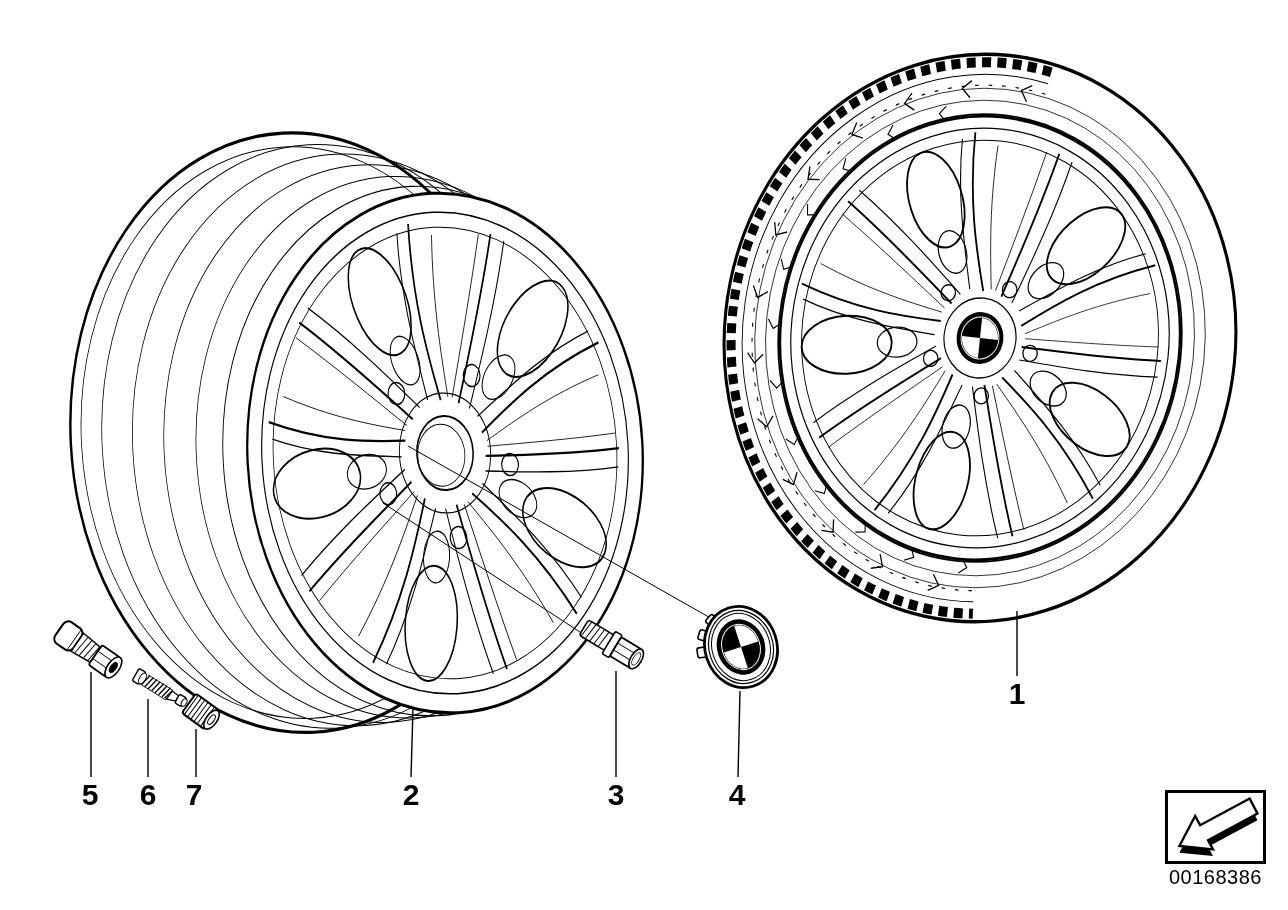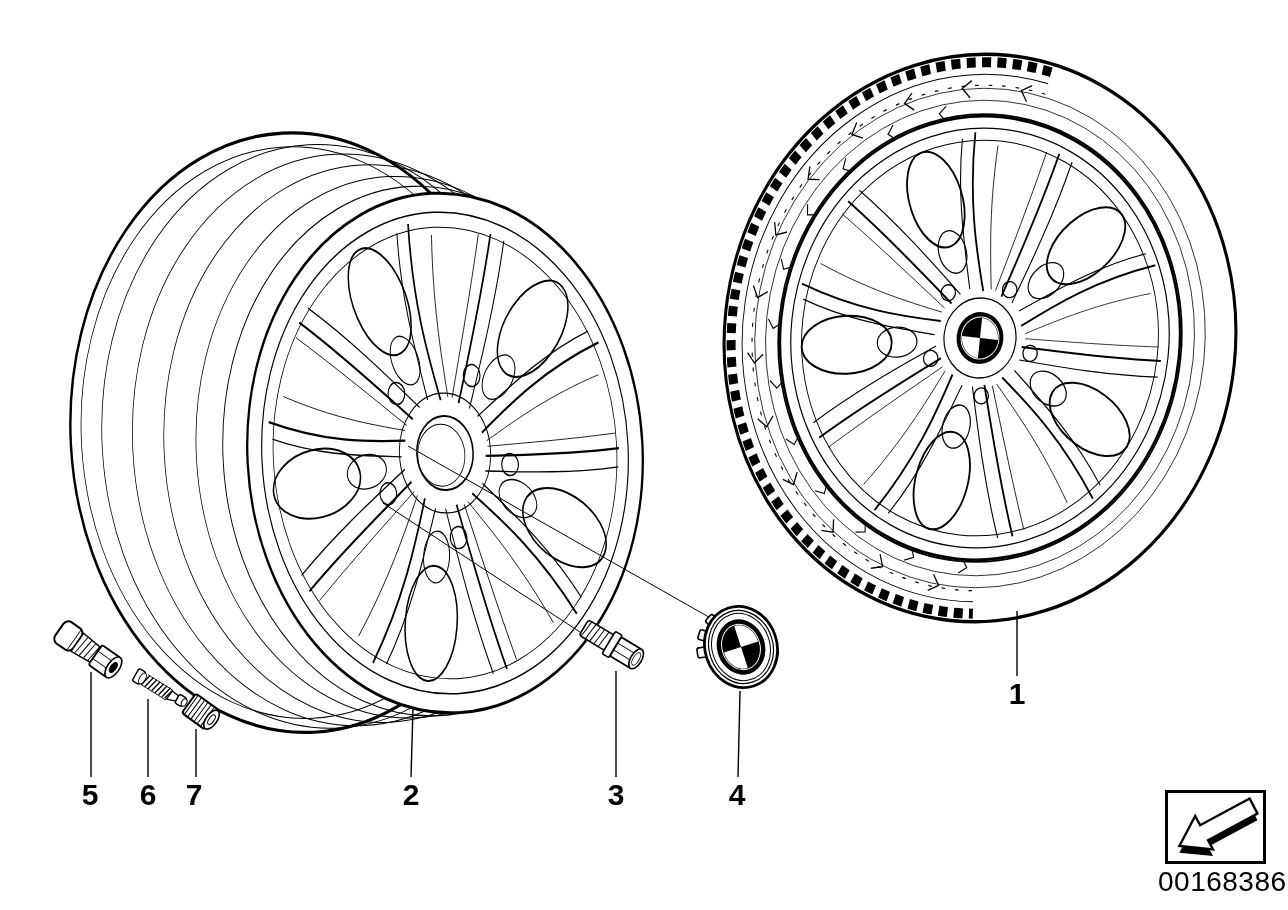--- a/index.html
+++ b/index.html
@@ -5,21 +5,21 @@
   html,body{margin:0;padding:0;background:#fff;}
   .stage{position:relative;width:1288px;height:910px;background:#ffffff;overflow:hidden;
          font-family:"Liberation Sans",sans-serif;}
   .stage svg.art{position:absolute;left:0;top:0;}
   .callout{position:absolute;transform:translateX(-50%);font-weight:bold;font-size:30px;
            color:#000;line-height:1;letter-spacing:0;}
   .arrowbox{position:absolute;left:1165px;top:790px;width:101px;height:74px;
             border:3px solid #000;box-sizing:border-box;background:#fff;}
   .arrowbox svg{display:block;width:100%;height:100%;}
   .docnum{position:absolute;left:1158px;top:866px;width:115px;text-align:center;
-          font-size:28px;font-weight:400;color:#000;letter-spacing:0.5px;}
+          font-size:20px;font-weight:400;color:#000;letter-spacing:0.5px;}
 </style>
 </head>
 <body>
 
 <div class="stage">
 
   <svg class="art" width="1288" height="910" viewBox="0 0 1288 910">
     <defs>
       <g id="vpair" fill="none" stroke="#000">
         <path d="M -10,-46 C -30,-85 -52,-130 -64,-196" stroke-width="2"></path>

